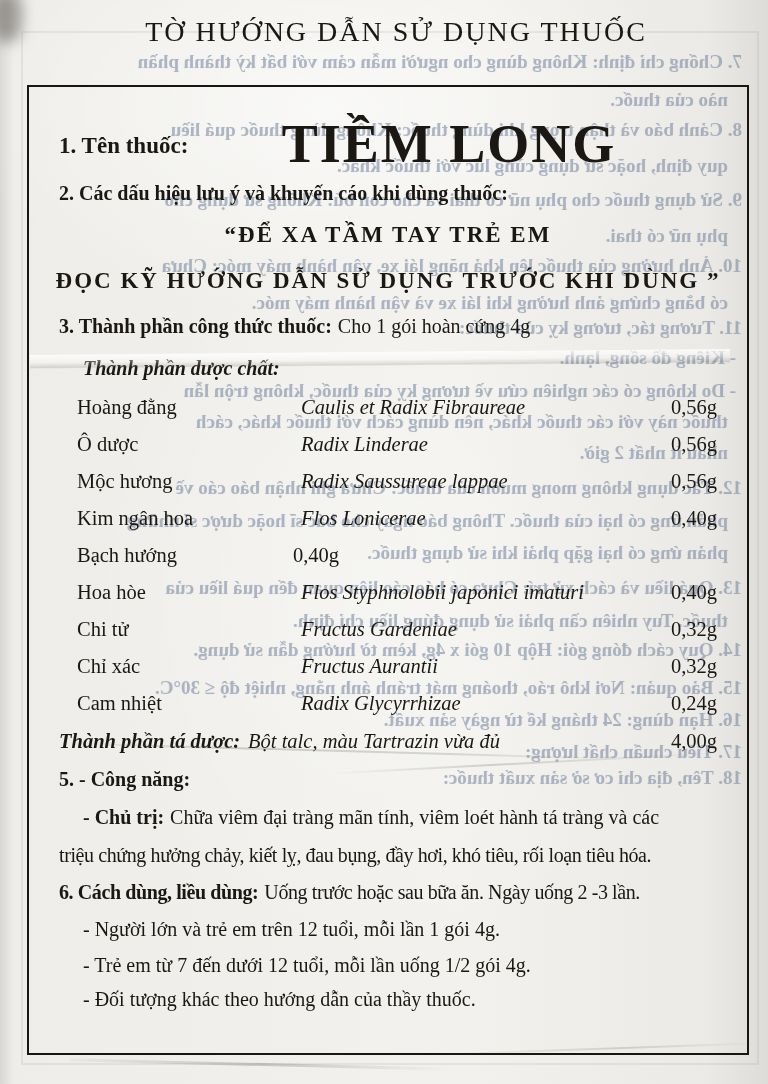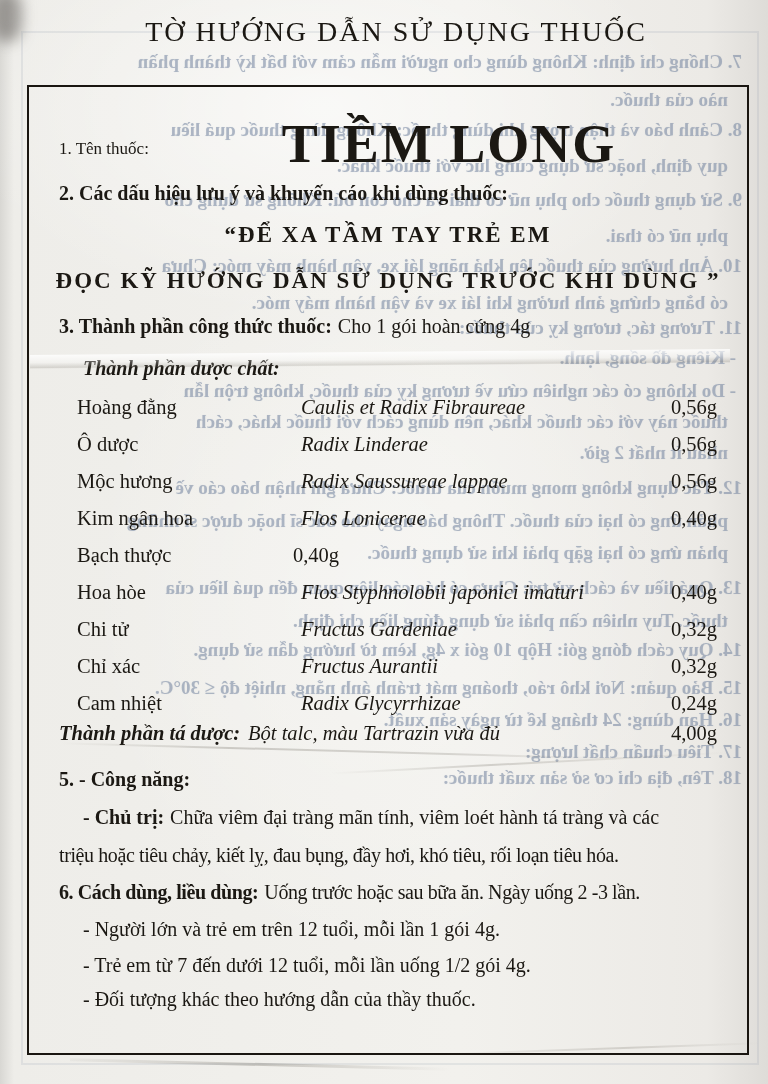--- a/index.html
+++ b/index.html
@@ -45,33 +45,33 @@
     font-size:28px;font-weight:normal;letter-spacing:2px;padding-left:12px;}
   .main-box{position:absolute;left:27px;top:85px;width:718px;height:966px;
     border:2px solid #191510;}
   .content{position:relative;width:100%;height:100%;
     padding:0 30px 0 30px;box-sizing:border-box;}
   .line{display:flex;align-items:center;white-space:nowrap;overflow:visible;
     font-size:20px;}
   .b{font-weight:bold;}
   .i{font-style:italic;}
   .name-row{height:86px;display:flex;align-items:flex-end;}
-  .name-label{font-size:17px;font-weight:normal;padding-bottom:14px;width:178px;flex:none;}
+  .name-label{font-size:23px;font-weight:bold;padding-bottom:14px;width:178px;flex:none;}
   .drug-name{flex:1;text-align:center;padding-right:56px;font-size:54px;font-weight:bold;
     letter-spacing:2px;line-height:1;padding-bottom:2px;}
   .h40{height:40px;} .h44{height:44px;} .h48{height:48px;} .h42{height:42px;}
   .h38{height:38px;} .h37{height:37px;} .h36{height:36px;} .h32{height:32px;}
   .center{justify-content:center;}
   .warn{font-size:23px;font-weight:bold;letter-spacing:2px;}
   .gap6{width:6px;flex:none;}
   .ing-row{height:37px;display:flex;align-items:center;font-size:20.5px;}
   .ing-name{width:192px;flex:none;padding-left:18px;}
   .ing-latin{flex:1;font-style:italic;padding-left:32px;}
   .ing-amt{flex:none;width:70px;text-align:right;}
-  .exc-row{height:38px;display:flex;font-size:20.5px;}
+  .exc-row{height:38px;display:flex;align-items:center;font-size:20.5px;}
   .exc-label{font-weight:bold;font-style:italic;}
   .exc-value{font-style:italic;flex:1;padding-left:8px;}
   .indent1{padding-left:24px;}
   .tight{letter-spacing:-0.4px;}
 </style>
 </head>
 <body>
 
 <div class="page">
 
@@ -140,21 +140,21 @@
         <span class="ing-name">Mộc hương</span>
         <span class="ing-latin">Radix Saussureae lappae</span>
         <span class="ing-amt">0,56g</span>
       </div>
       <div class="ing-row">
         <span class="ing-name">Kim ngân hoa</span>
         <span class="ing-latin">Flos Lonicerae</span>
         <span class="ing-amt">0,40g</span>
       </div>
       <div class="ing-row">
-        <span class="ing-name">Bạch thược</span>
+        <span class="ing-name">Bạch hướng</span>
         <span class="ing-amt">0,40g</span>
       </div>
       <div class="ing-row">
         <span class="ing-name">Hoa hòe</span>
         <span class="ing-latin">Flos Styphnolobii japonici imaturi</span>
         <span class="ing-amt">0,40g</span>
       </div>
       <div class="ing-row">
         <span class="ing-name">Chi tử</span>
         <span class="ing-latin">Fructus Gardeniae</span>
@@ -182,21 +182,21 @@
         <span class="b">5. - Công năng:</span>
         <span class="gap6"></span>
       </div>
 
       <div class="line h38 indent1">
         <span class="b">- Chủ trị:</span>
         <span class="gap6"></span>
         <span>Chữa viêm đại tràng mãn tính, viêm loét hành tá tràng và các</span>
       </div>
 
-      <div class="line h38 tight">triệu hoặc tiêu chảy, kiết lỵ, đau bụng, đầy hơi, khó tiêu, rối loạn tiêu hóa.</div>
+      <div class="line h38 tight">triệu chứng hưởng chảy, kiết lỵ, đau bụng, đầy hơi, khó tiêu, rối loạn tiêu hóa.</div>
 
       <div class="line h37 tight">
         <span class="b">6. Cách dùng, liều dùng:</span>
         <span class="gap6"></span>
         <span>Uống trước hoặc sau bữa ăn. Ngày uống 2 -3 lần.</span>
       </div>
 
       <div class="line h36 indent1">- Người lớn và trẻ em trên 12 tuổi, mỗi lần 1 gói 4g.</div>
       <div class="line h36 indent1">- Trẻ em từ 7 đến dưới 12 tuổi, mỗi lần uống 1/2 gói 4g.</div>
       <div class="line h32 indent1">- Đối tượng khác theo hướng dẫn của thầy thuốc.</div>

